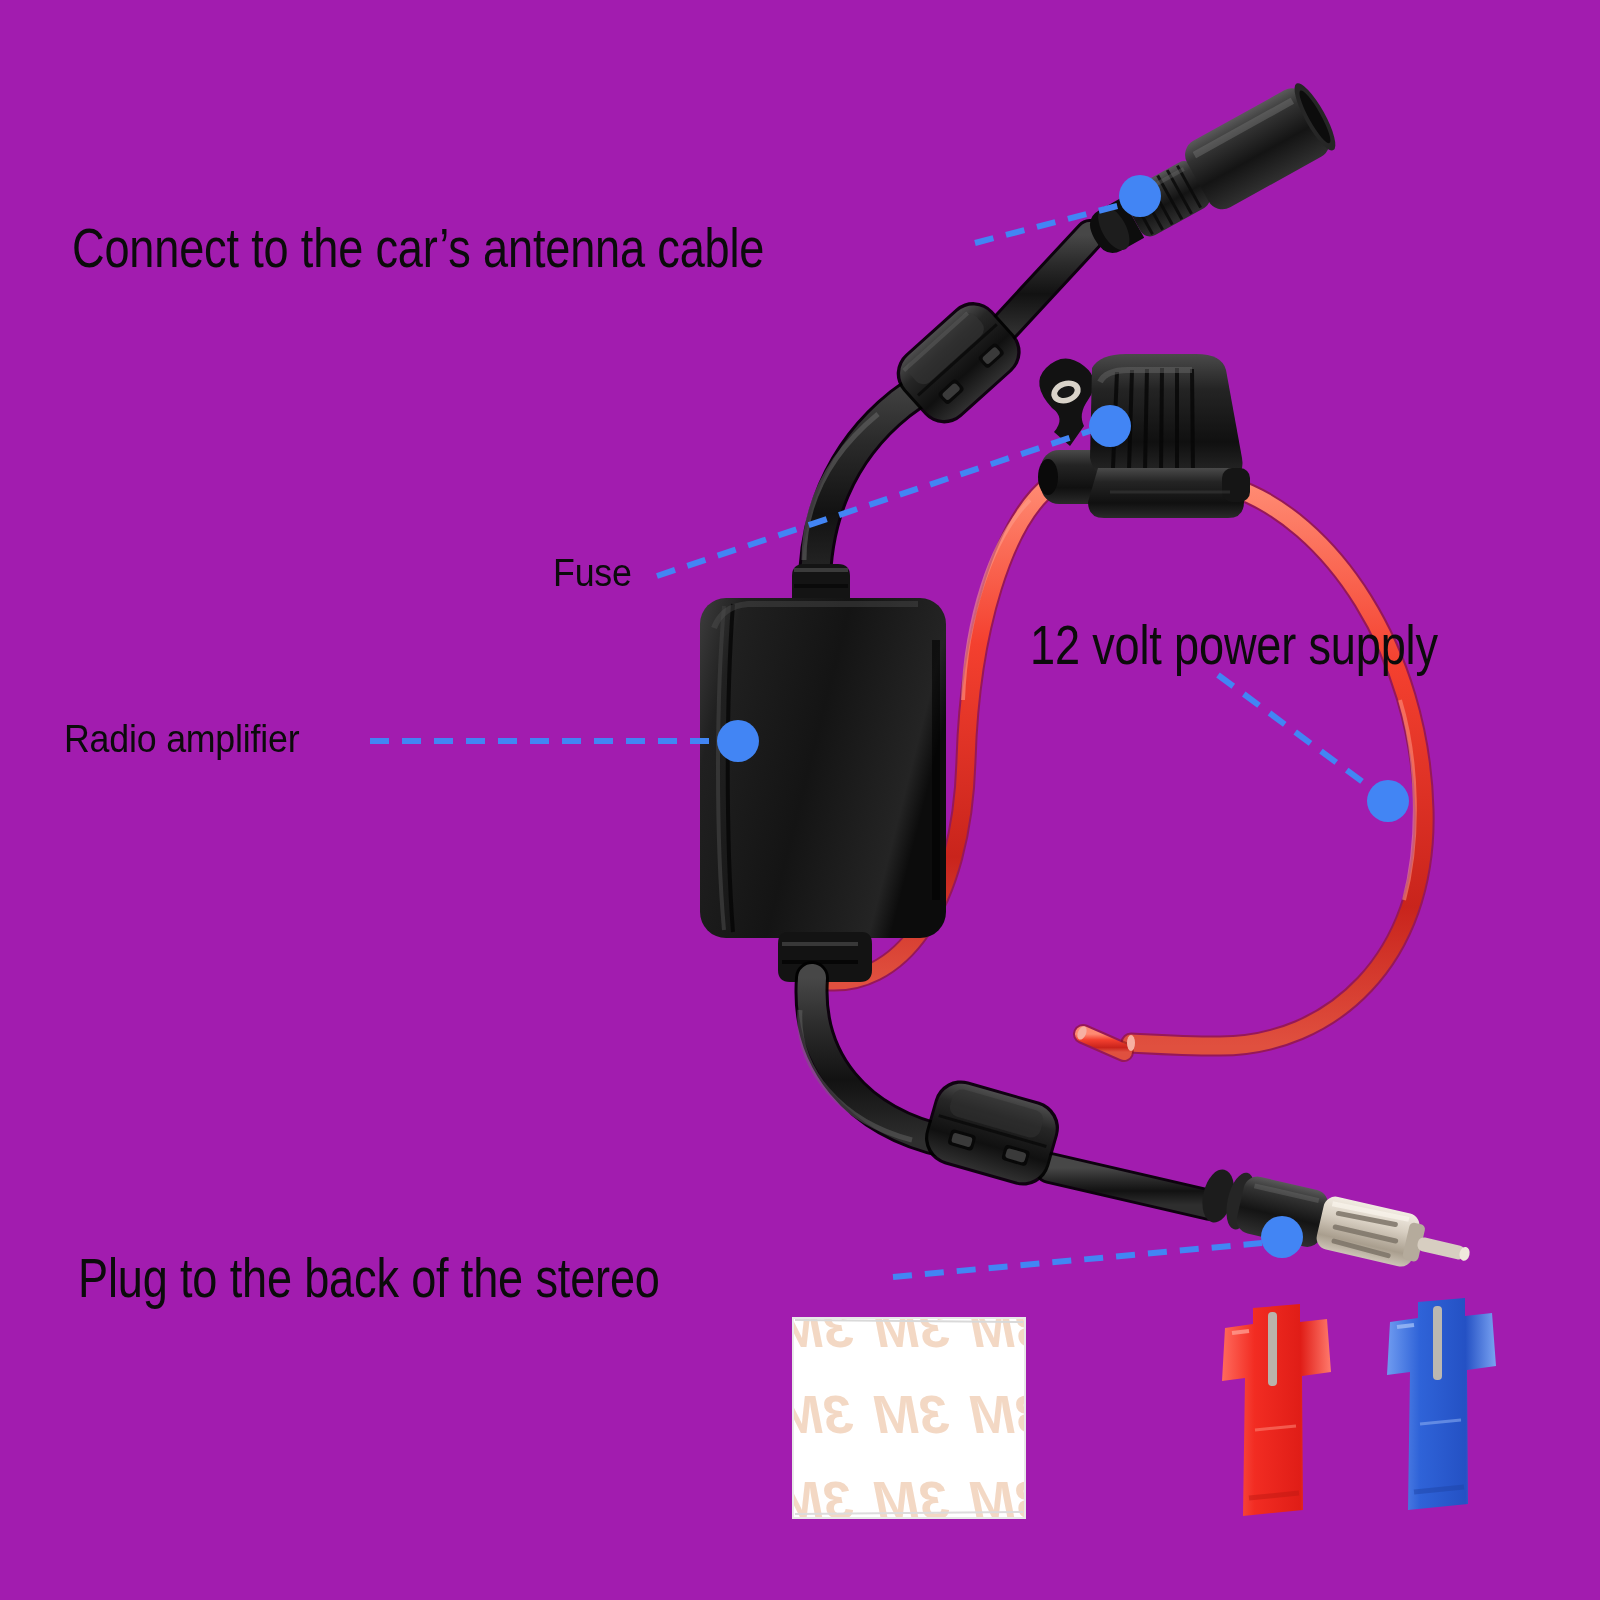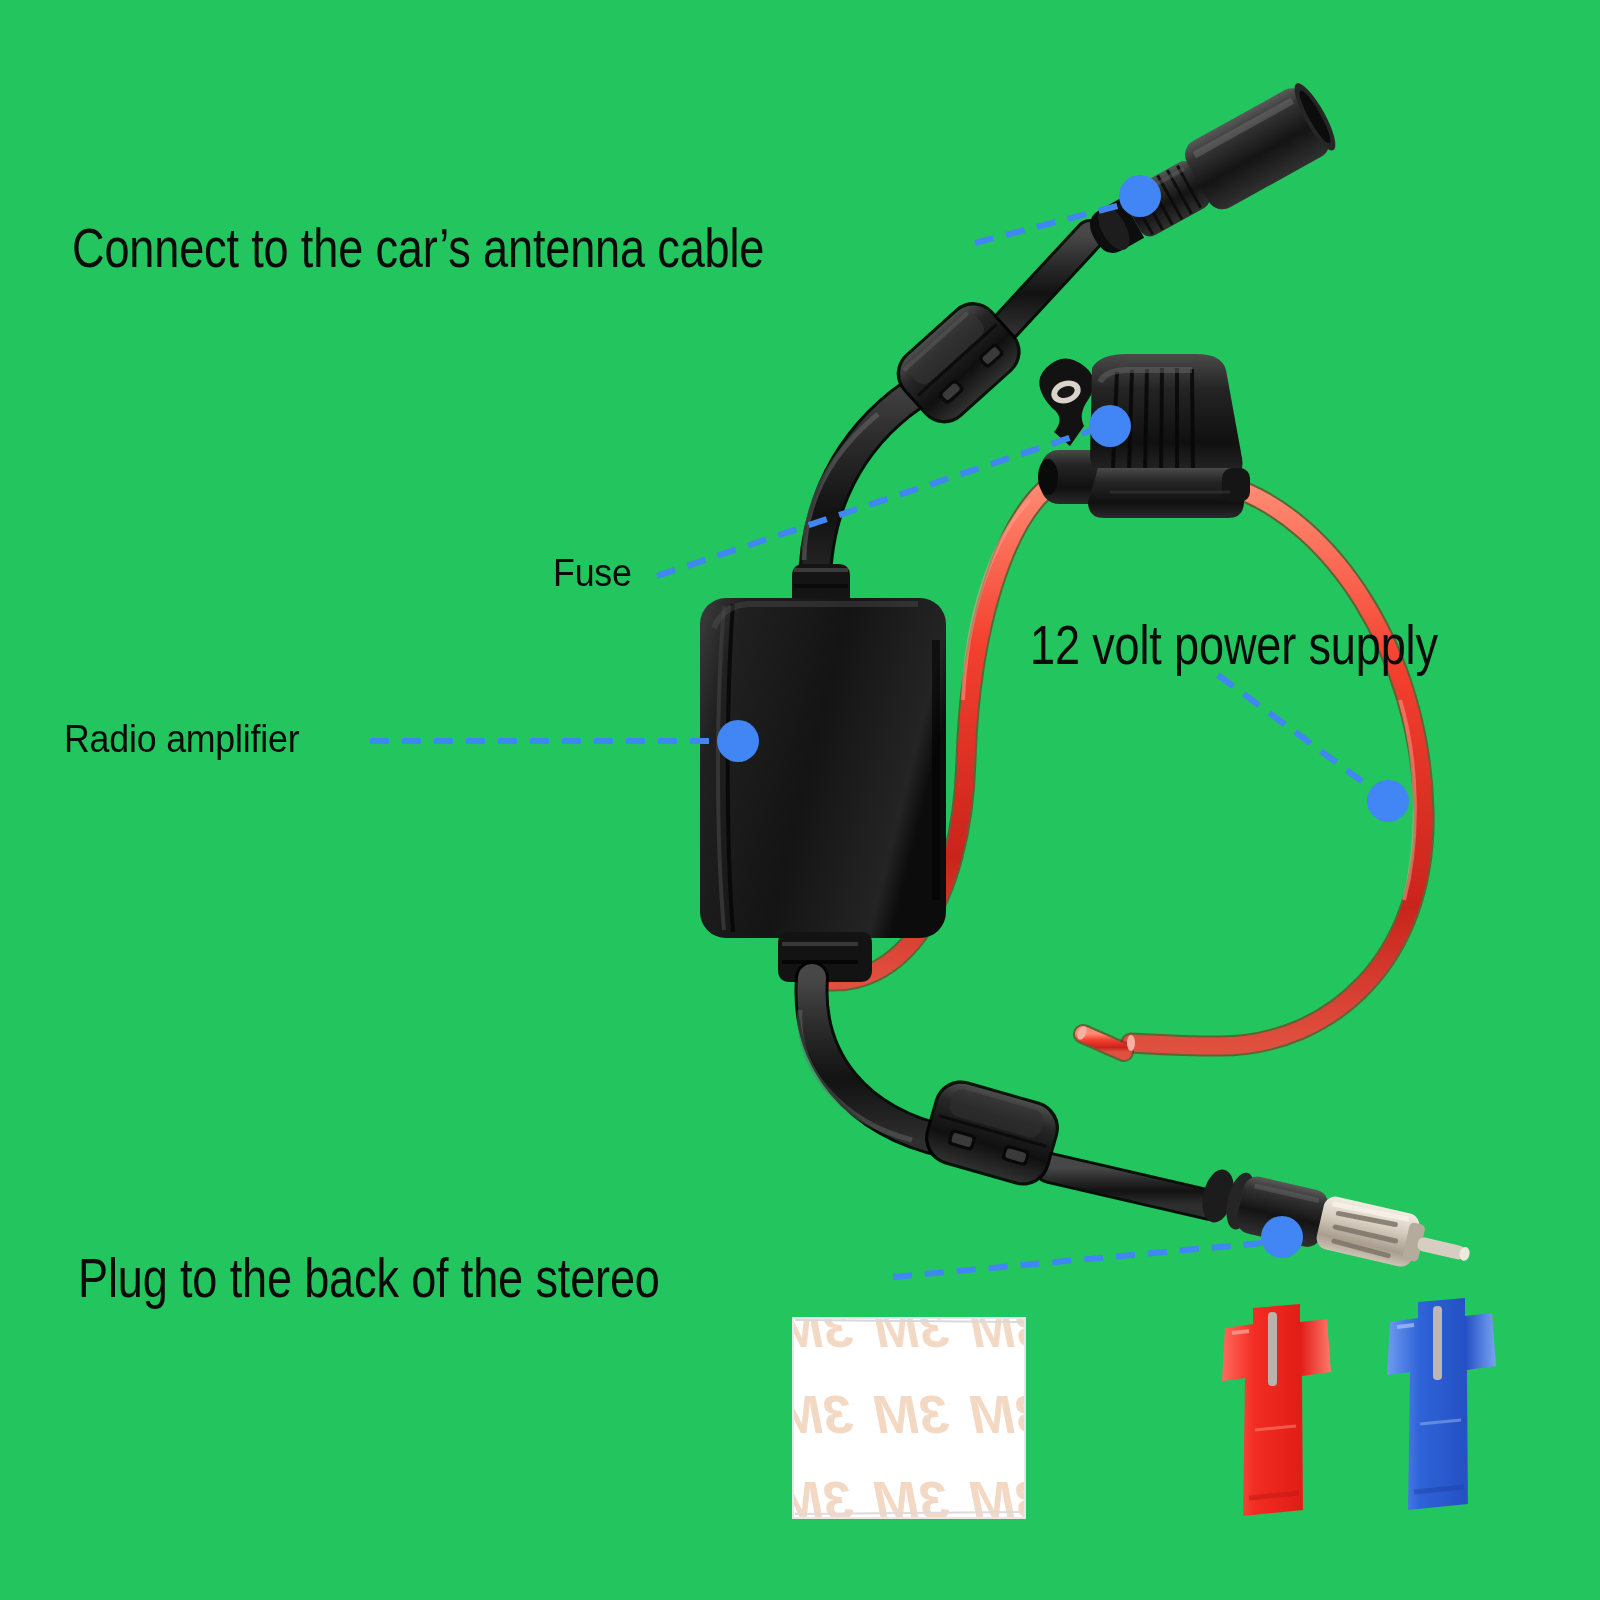--- a/index.html
+++ b/index.html
@@ -4,21 +4,21 @@
 <style>
   html, body {
     margin: 0;
     padding: 0;
     background: #ffffff;
   }
   #stage {
     position: relative;
     width: 1600px;
     height: 1600px;
-    background: #22c55e;
+    background: #a21caf;
     overflow: hidden;
     font-family: "Liberation Sans", sans-serif;
   }
   #art {
     position: absolute;
     inset: 0;
     width: 1600px;
     height: 1600px;
   }
   .callout {

